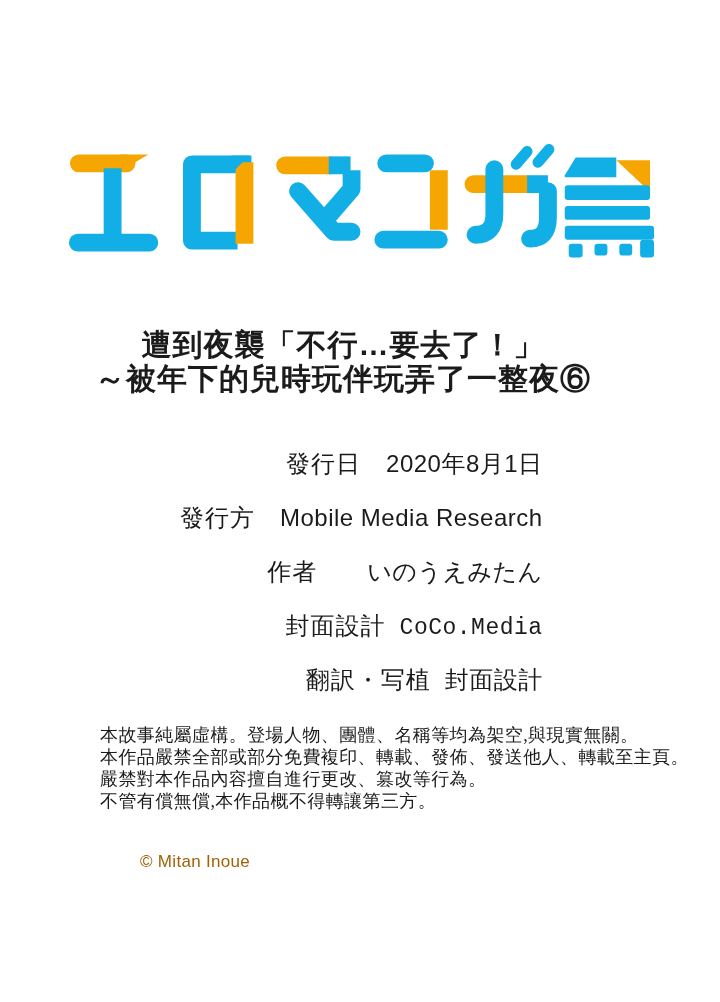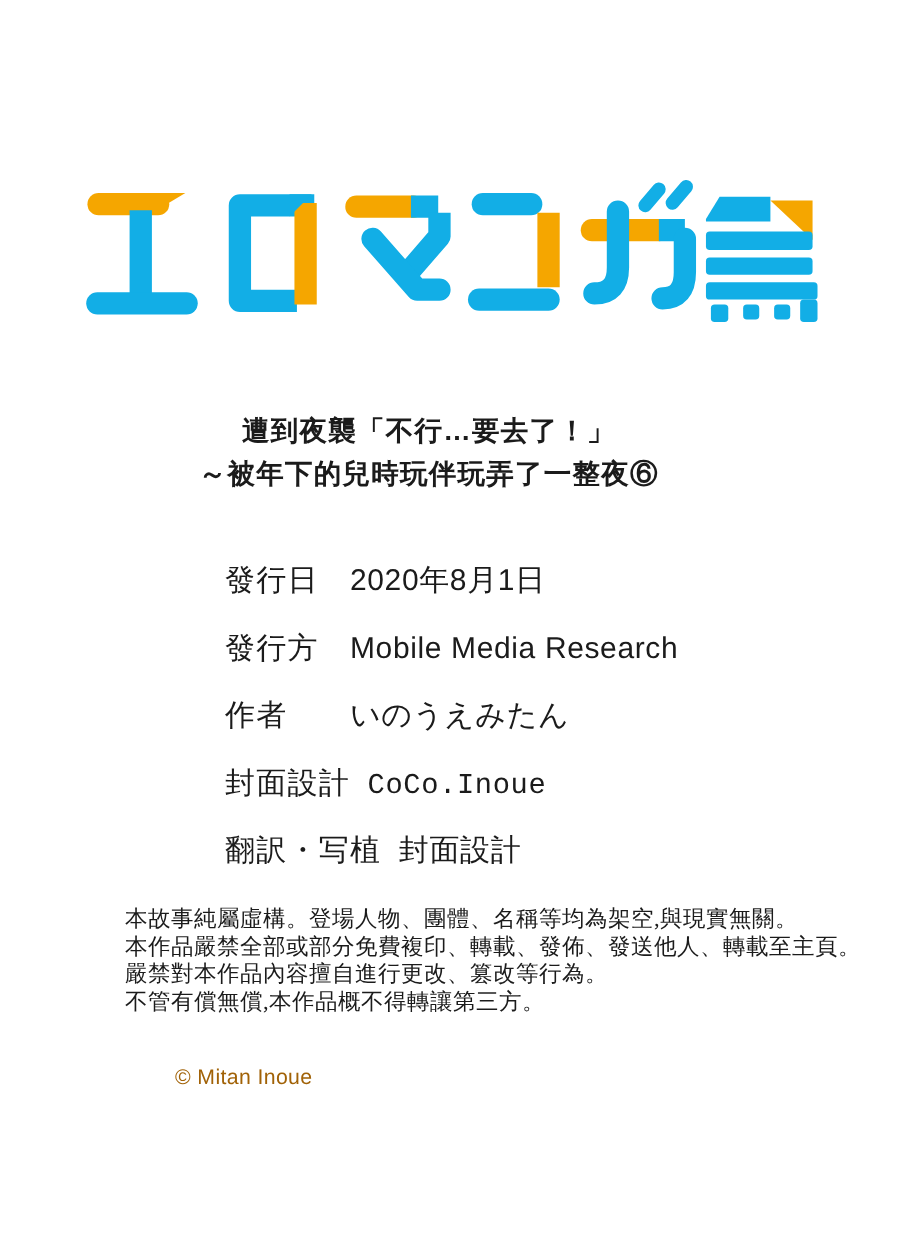--- a/index.html
+++ b/index.html
@@ -28,35 +28,36 @@
   .fo{fill:var(--logo-orange);}
   .t18{stroke-width:18;}
   .t11{stroke-width:11;}
   .cap{stroke-linecap:round;}
   .jr{stroke-linejoin:round;}
   
   .title{
     position:absolute;left:0;top:328px;width:720px;
     box-sizing:border-box;padding-right:34px;
     text-align:center;
-    font-size:22px;line-height:34px;
+    font-size:30px;line-height:34px;
     font-weight:600;
     letter-spacing:1px;
     color:var(--ink);
   }
   
   .credits{
     position:absolute;left:180px;top:448px;
     list-style:none;margin:0;padding:0;
     font-size:24px;color:var(--ink);
   }
   .credit-row{
     display:flex;align-items:baseline;
     height:28px;margin-bottom:26px;
     white-space:nowrap;
+    justify-content:flex-end;
   }
   .credit-label{
     min-width:86px;margin-right:14px;
     letter-spacing:1px;
   }
   .credit-value{letter-spacing:0.5px;}
   .credit-value.mono{
     font-family:"Liberation Mono", monospace;
     font-size:23px;
   }
@@ -145,21 +146,21 @@
     <li class="credit-row">
       <span class="credit-label">發行方</span>
       <span class="credit-value">Mobile Media Research</span>
     </li>
     <li class="credit-row">
       <span class="credit-label">作者</span>
       <span class="credit-value">いのうえみたん</span>
     </li>
     <li class="credit-row">
       <span class="credit-label">封面設計</span>
-      <span class="credit-value mono">CoCo.Inoue</span>
+      <span class="credit-value mono">CoCo.Media</span>
     </li>
     <li class="credit-row">
       <span class="credit-label">翻訳・写植</span>
       <span class="credit-value">封面設計</span>
     </li>
   </ul>
 
   <div class="disclaimer">
     <p>本故事純屬虛構。登場人物、團體、名稱等均為架空,與現實無關。</p>
     <p>本作品嚴禁全部或部分免費複印、轉載、發佈、發送他人、轉載至主頁。</p>

